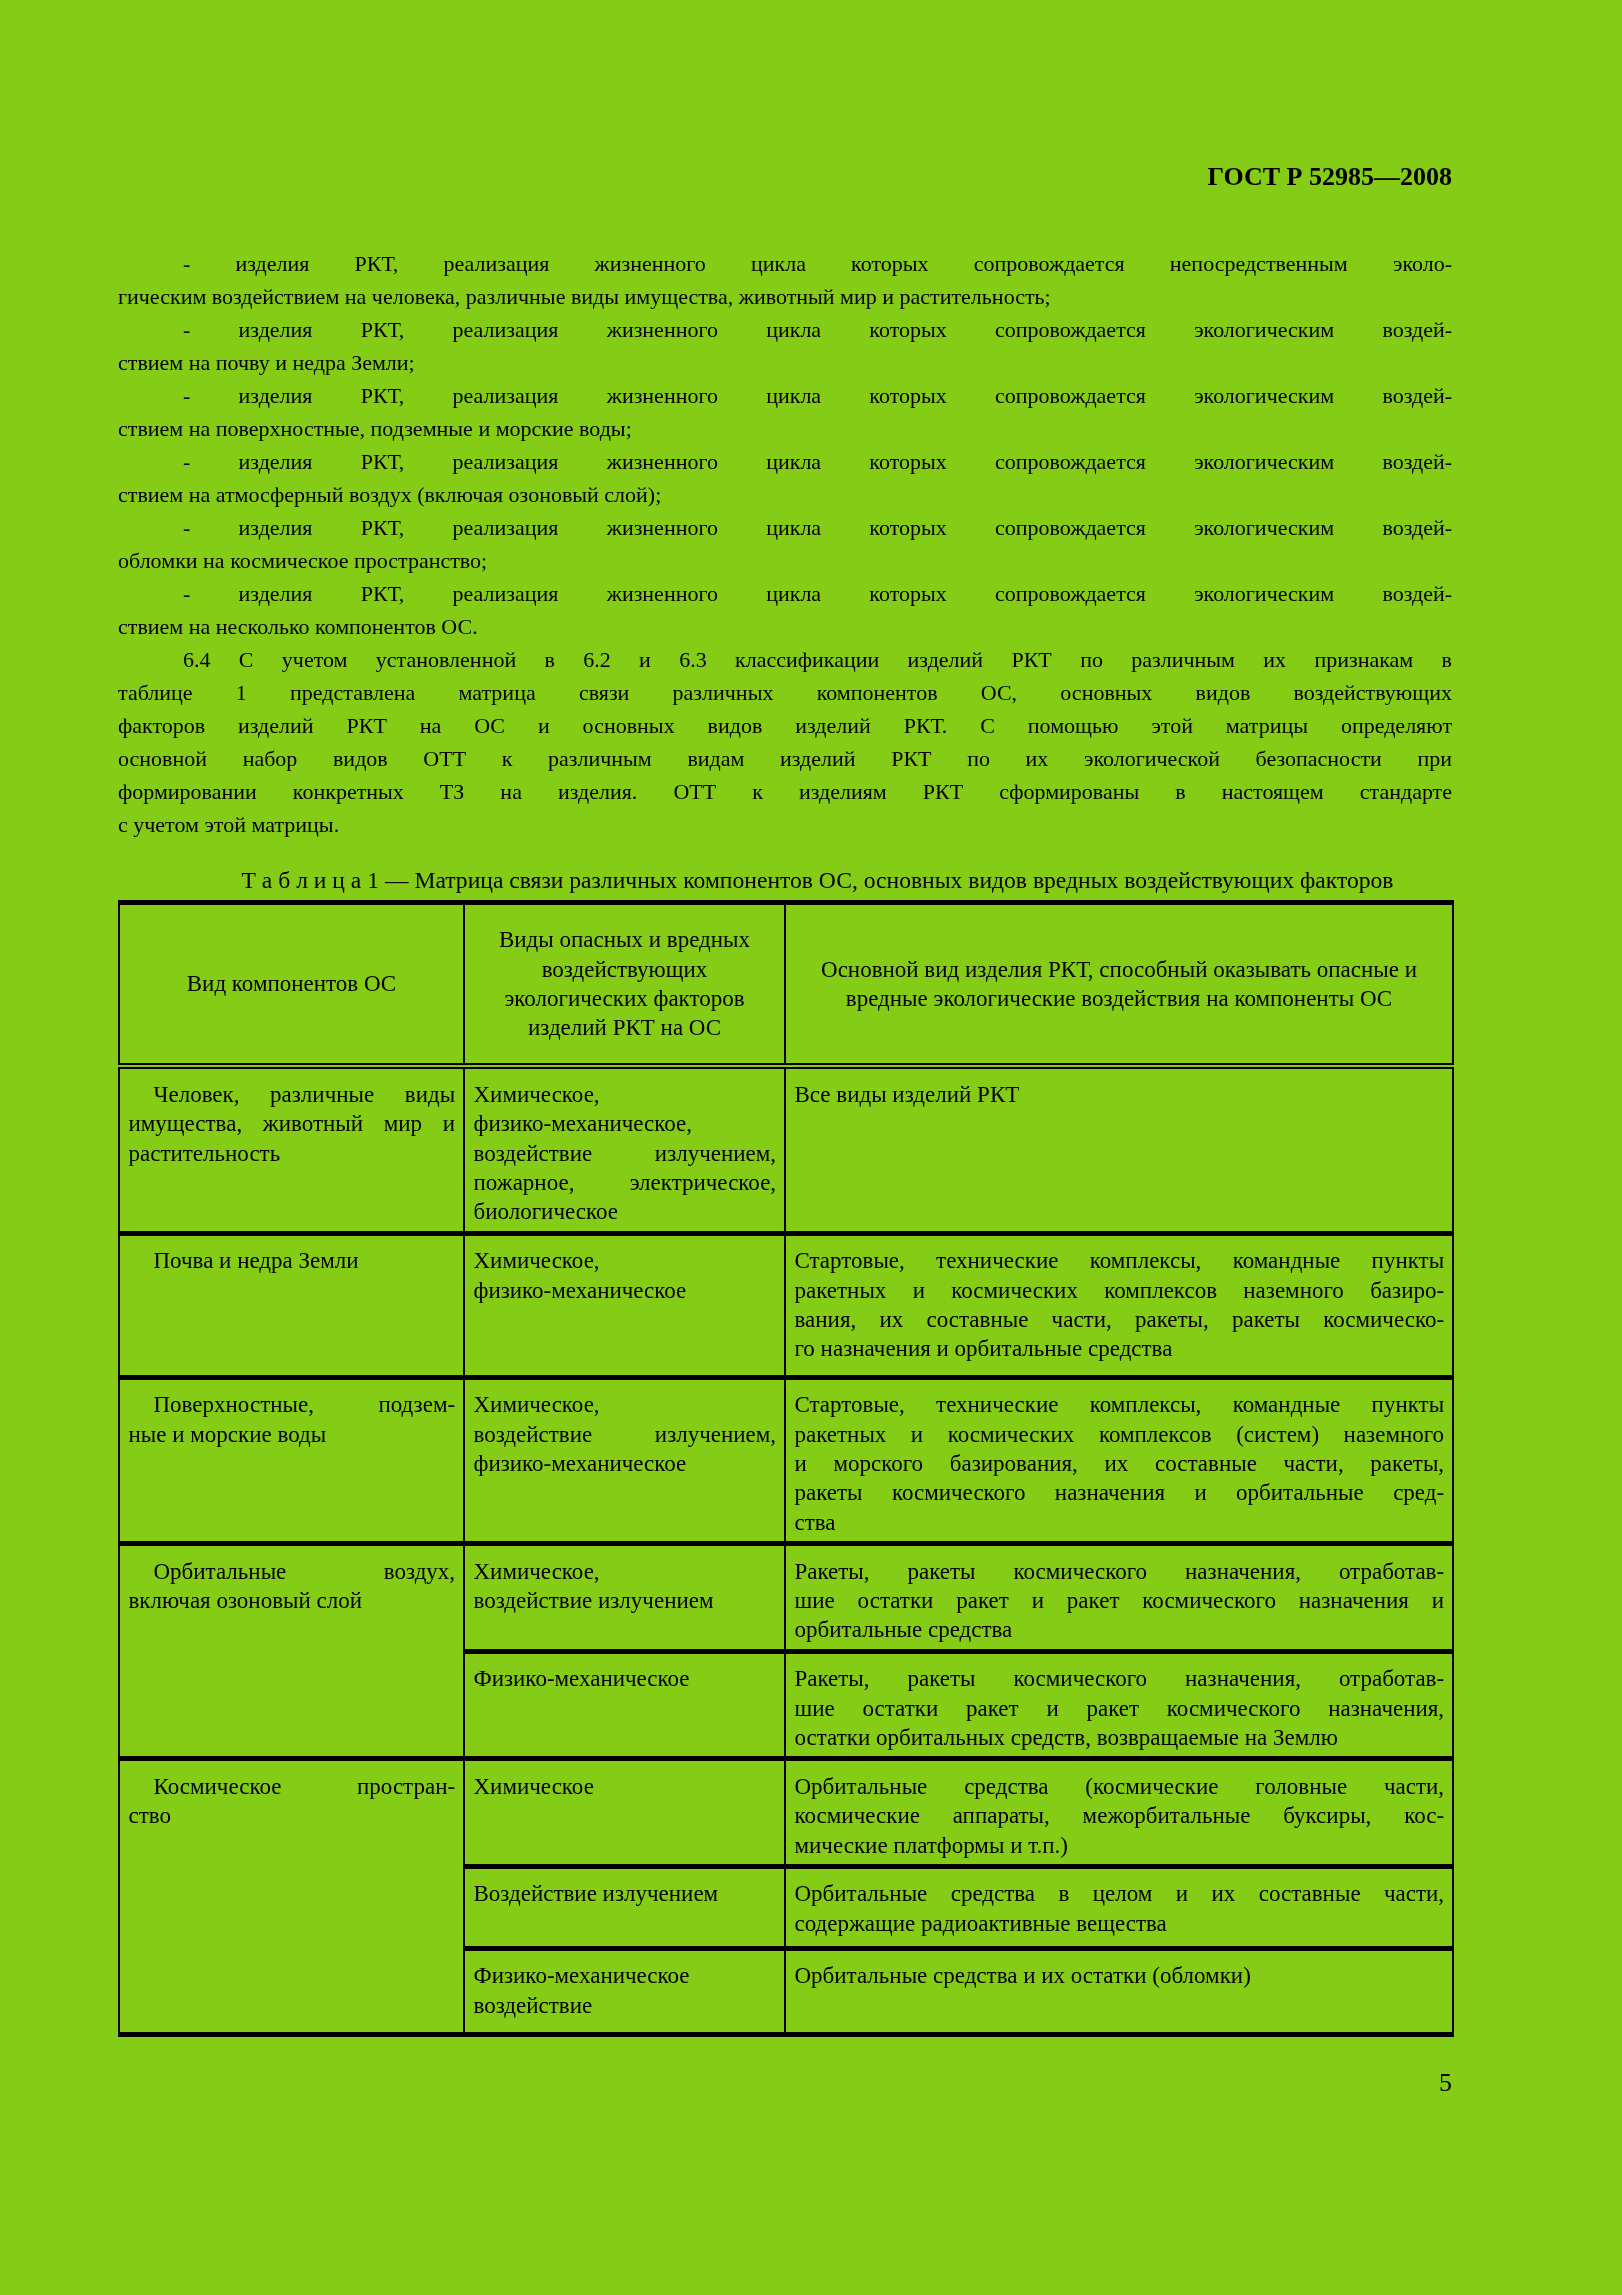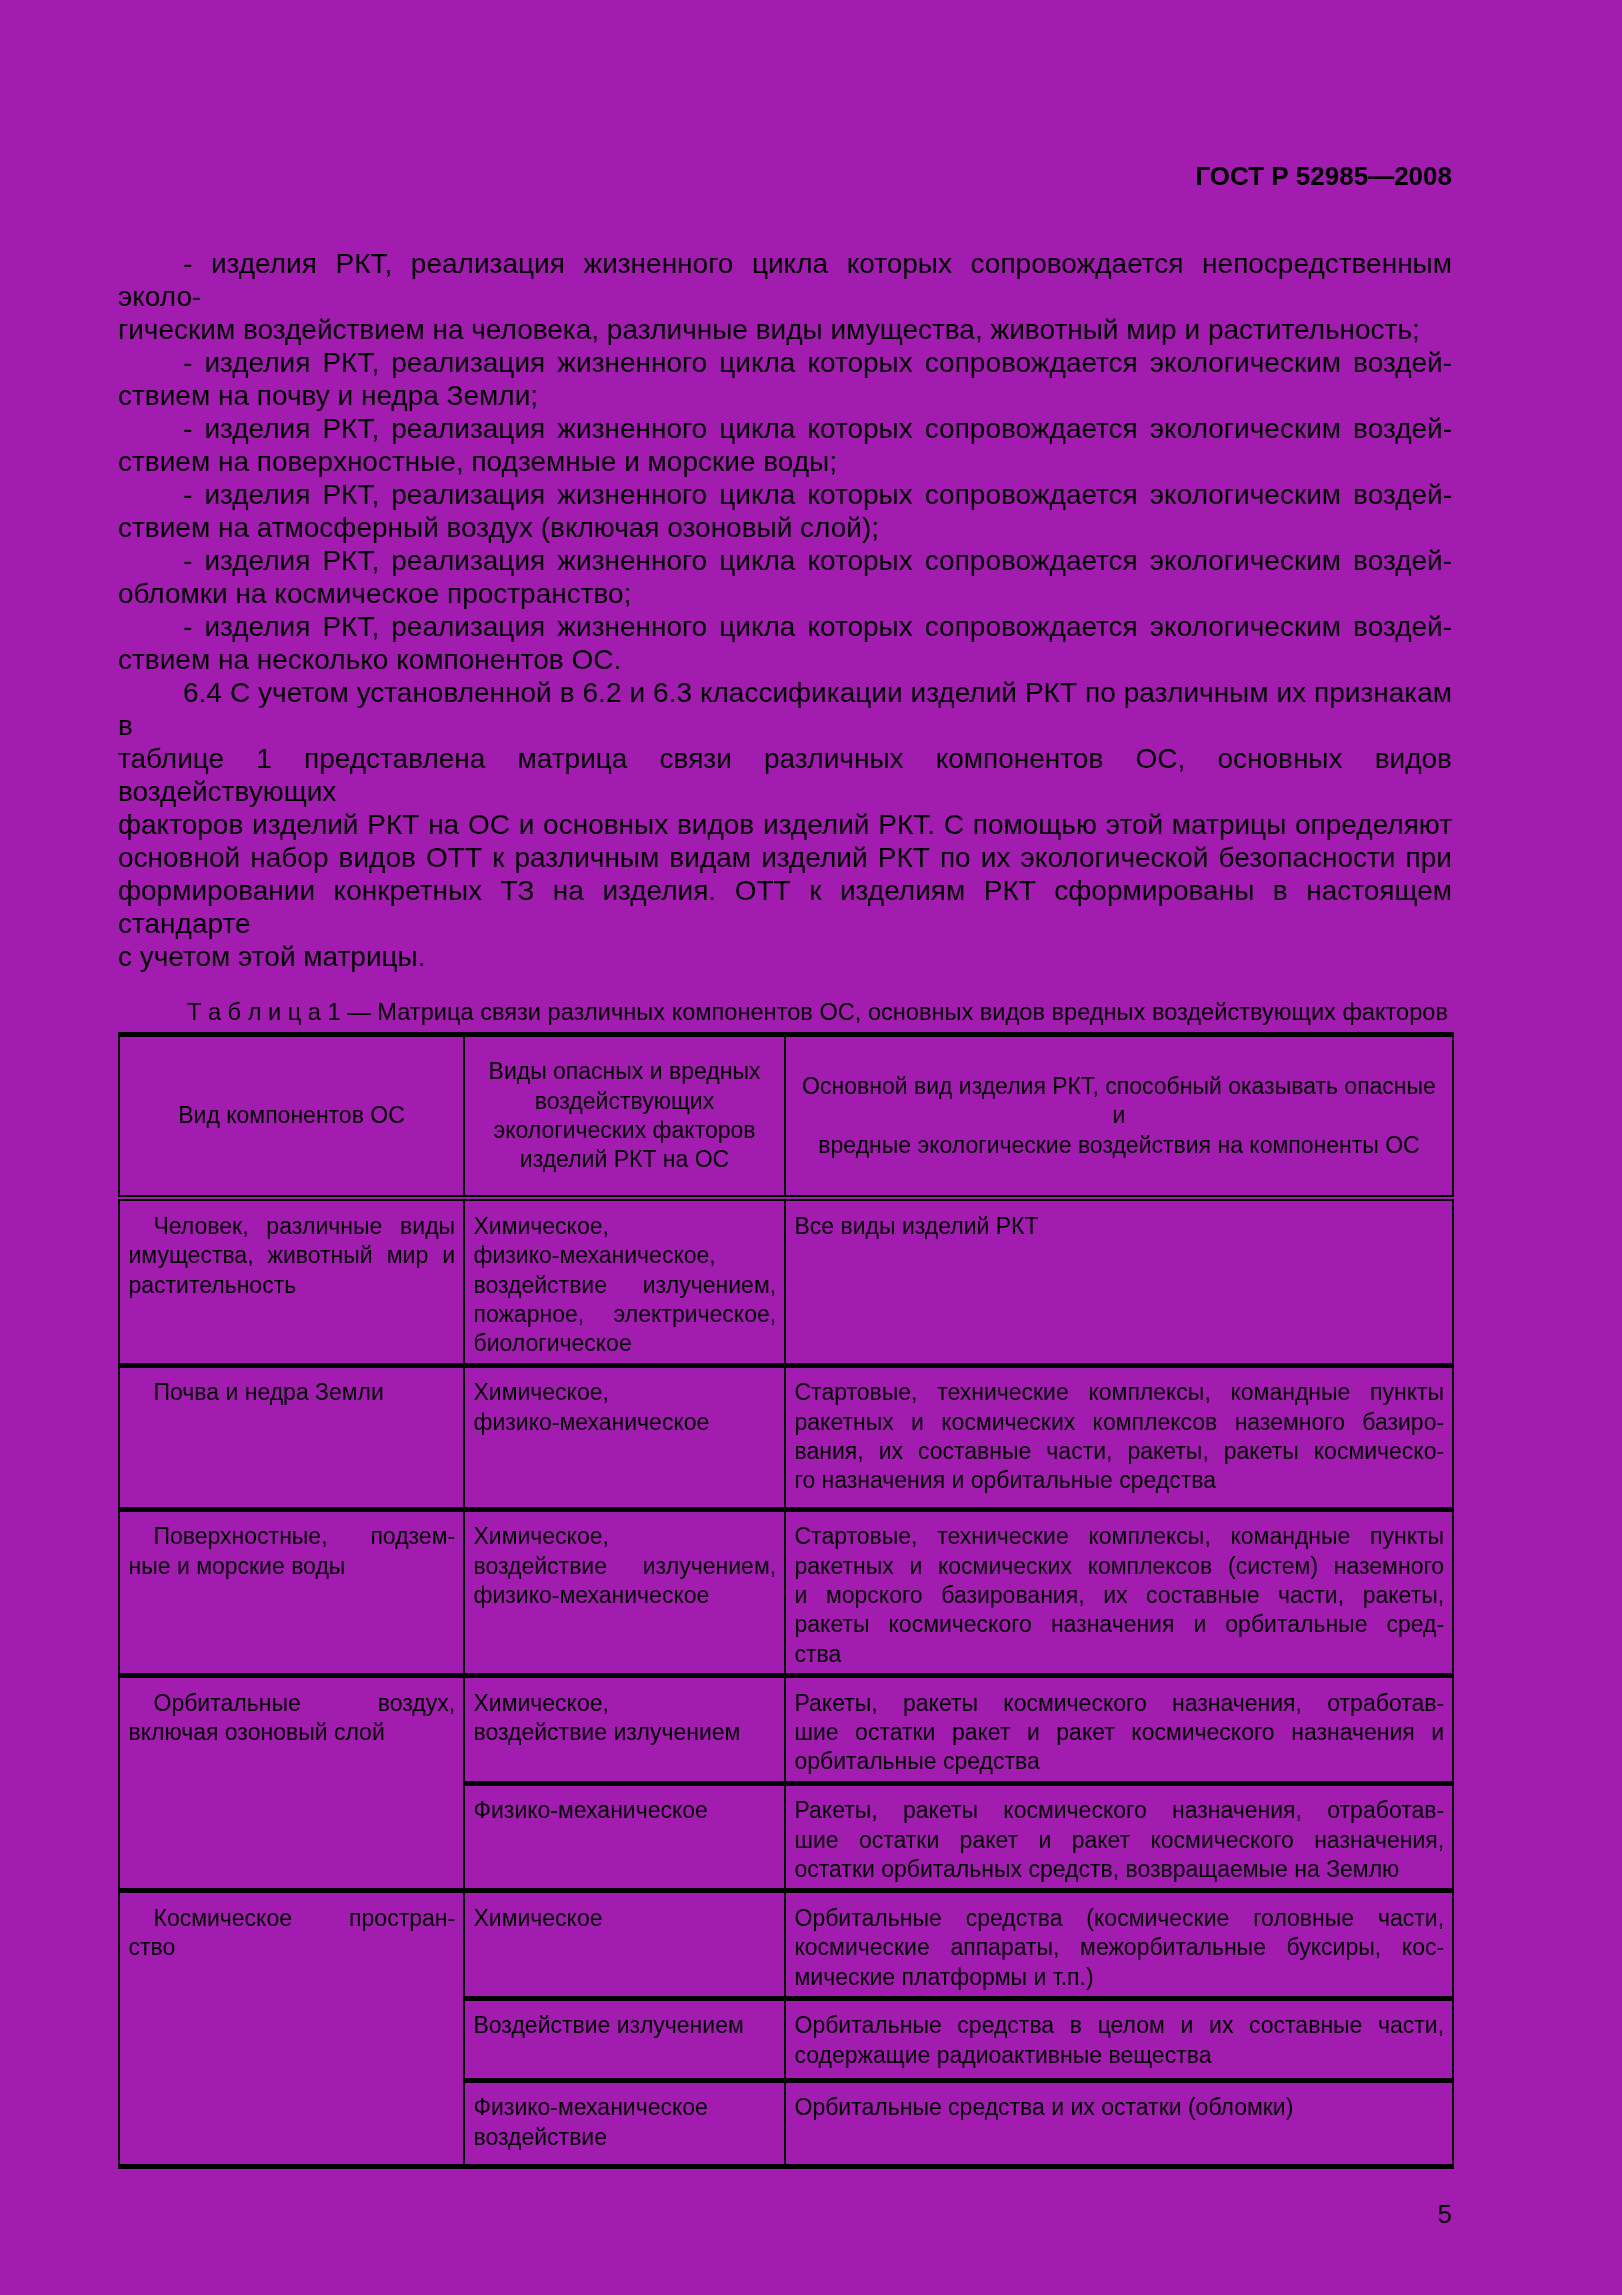--- a/index.html
+++ b/index.html
@@ -1,35 +1,35 @@
 <!DOCTYPE html>
 <html lang="ru" style="font-size:10.5px"><head>
 <meta charset="utf-8">
 <style>
   html,body { margin:0; padding:0; background:#777; }
   .page {
     position: relative;
     width: 1623px; height: 2295px;
     margin: 0 auto;
-    background: #a21caf;
+    background: #84cc16;
     color: #000000;
-    font-family: Liberation Sans, sans-serif;
+    font-family: Liberation Serif, serif;
     box-sizing: border-box;
     padding: 162px 171px 0 118px;
   }
   
   .gost-header {
     text-align: right;
     font-weight: bold;
     font-size: 26px;
     line-height: 29px;
     margin-bottom: 56px;
   }
   
-  .body-text { font-size: 28px; line-height: 33px; margin-top: 34px; }
+  .body-text { font-size: 22px; line-height: 33px; margin-top: 34px; }
   .para .ln { text-align: center; }
   .para.just .ln { text-align: justify; }
   .para.just .ln:not(:last-child) { text-align-last: justify; }
   .para .ln:first-child { text-indent: 65px; }
   
   .caption { margin-top: 23.6px; font-size: 23.6px; line-height: 30px; }
   
   .gtable {
     margin-top: 5.2px;
     border-collapse: collapse;

